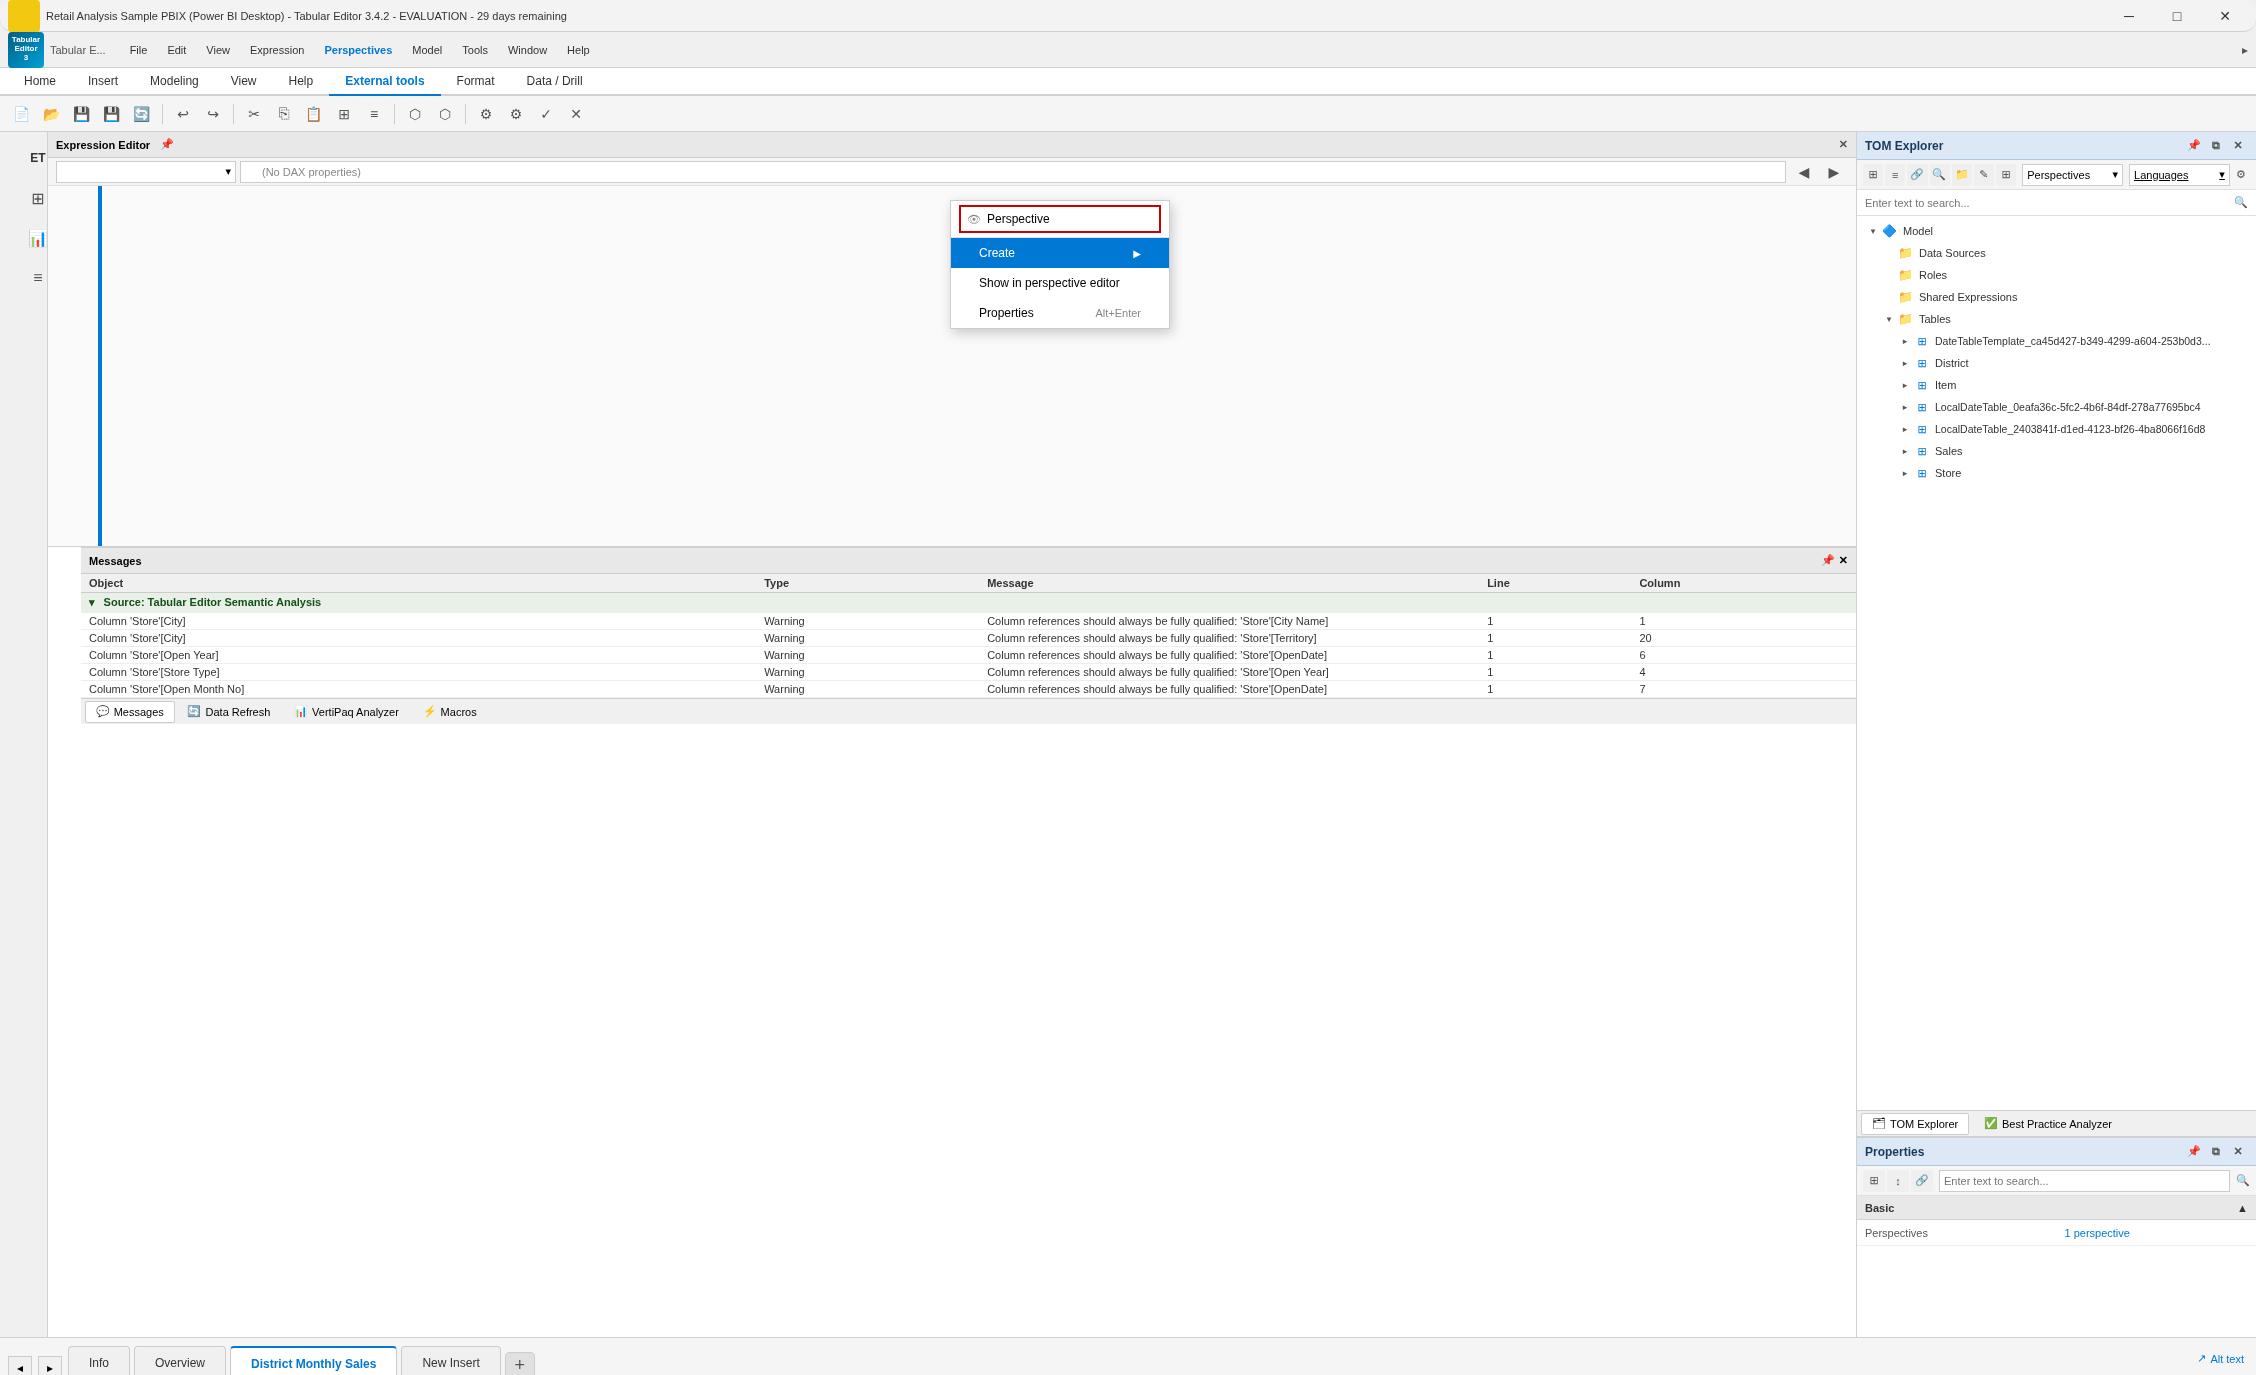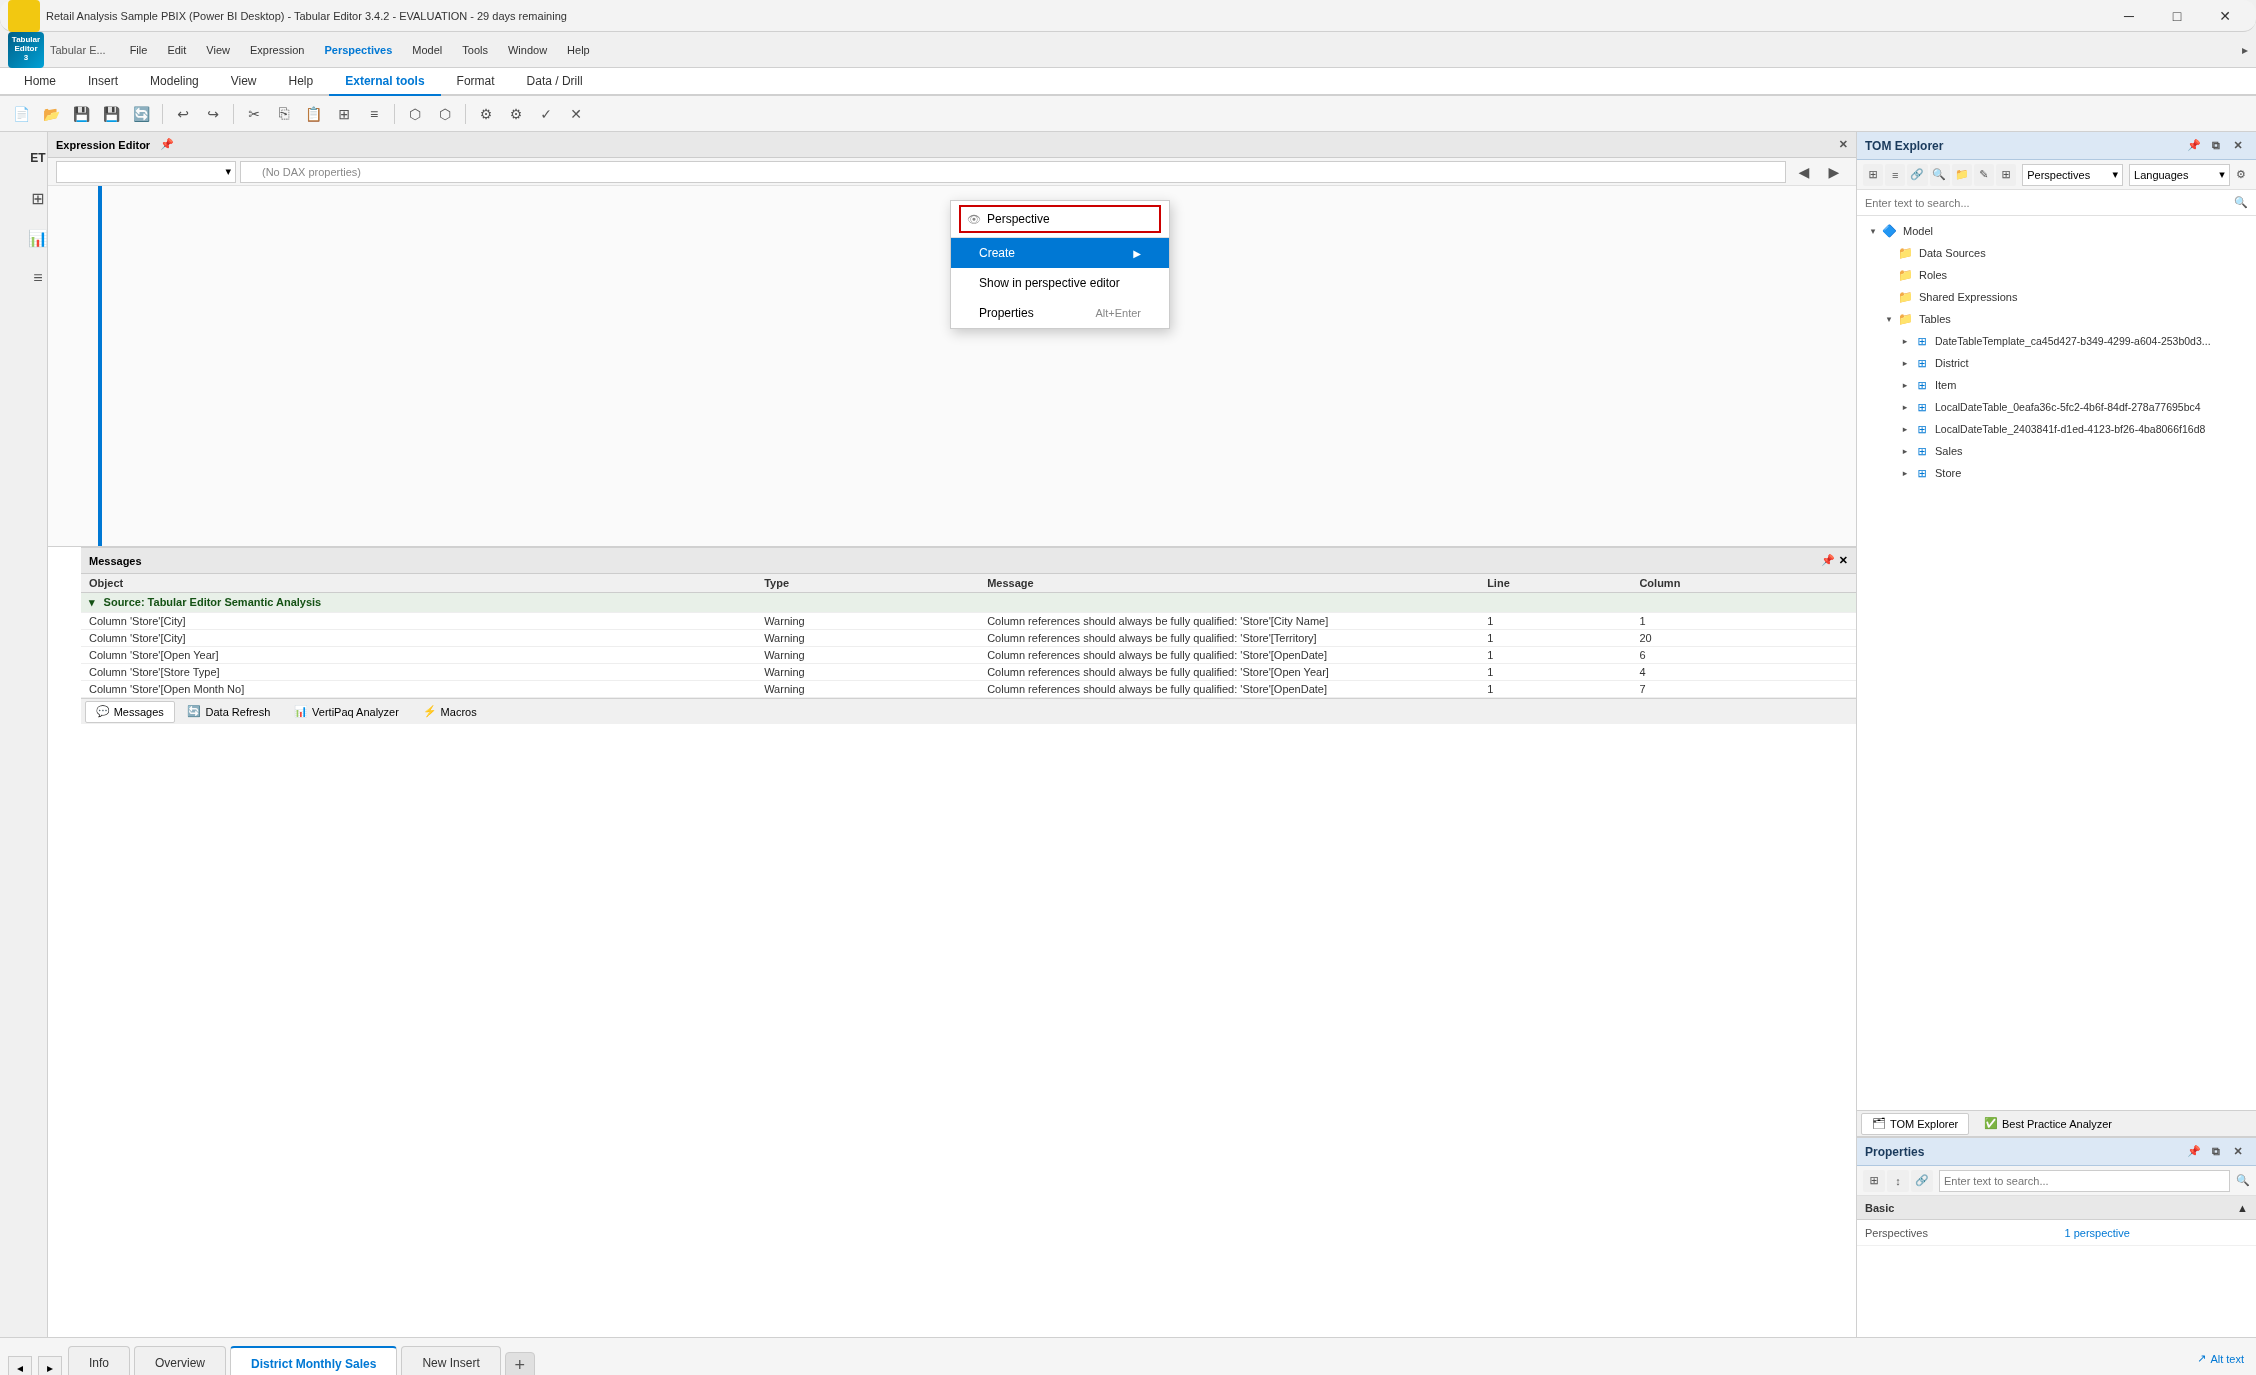--- a/index.html
+++ b/index.html
@@ -589,21 +589,21 @@
         <button class="tom-toolbar-btn">≡</button>
         <button class="tom-toolbar-btn">🔗</button>
         <button class="tom-toolbar-btn">🔍</button>
         <button class="tom-toolbar-btn">📁</button>
         <button class="tom-toolbar-btn">✎</button>
         <button class="tom-toolbar-btn">⊞</button>
         <div class="tom-dropdown">
           <span>Perspectives</span>
           <span>▾</span>
         </div>
-        <div class="tom-dropdown" style="margin-left:4px;">
+        <div class="tom-dropdown" style="margin-left:4px;text-decoration:underline;">
           <span>Languages</span>
           <span>▾</span>
         </div>
         <span class="panel-icon" style="margin-left:auto;">⚙</span>
       </div>
 
       <div class="tom-search">
         <input type="text" style="flex: 1 1 0%; border: none; outline: none; font-size: 11px;" placeholder="Enter text to search...">
         <span style="font-size:11px; color:#888;">🔍</span>
       </div>

